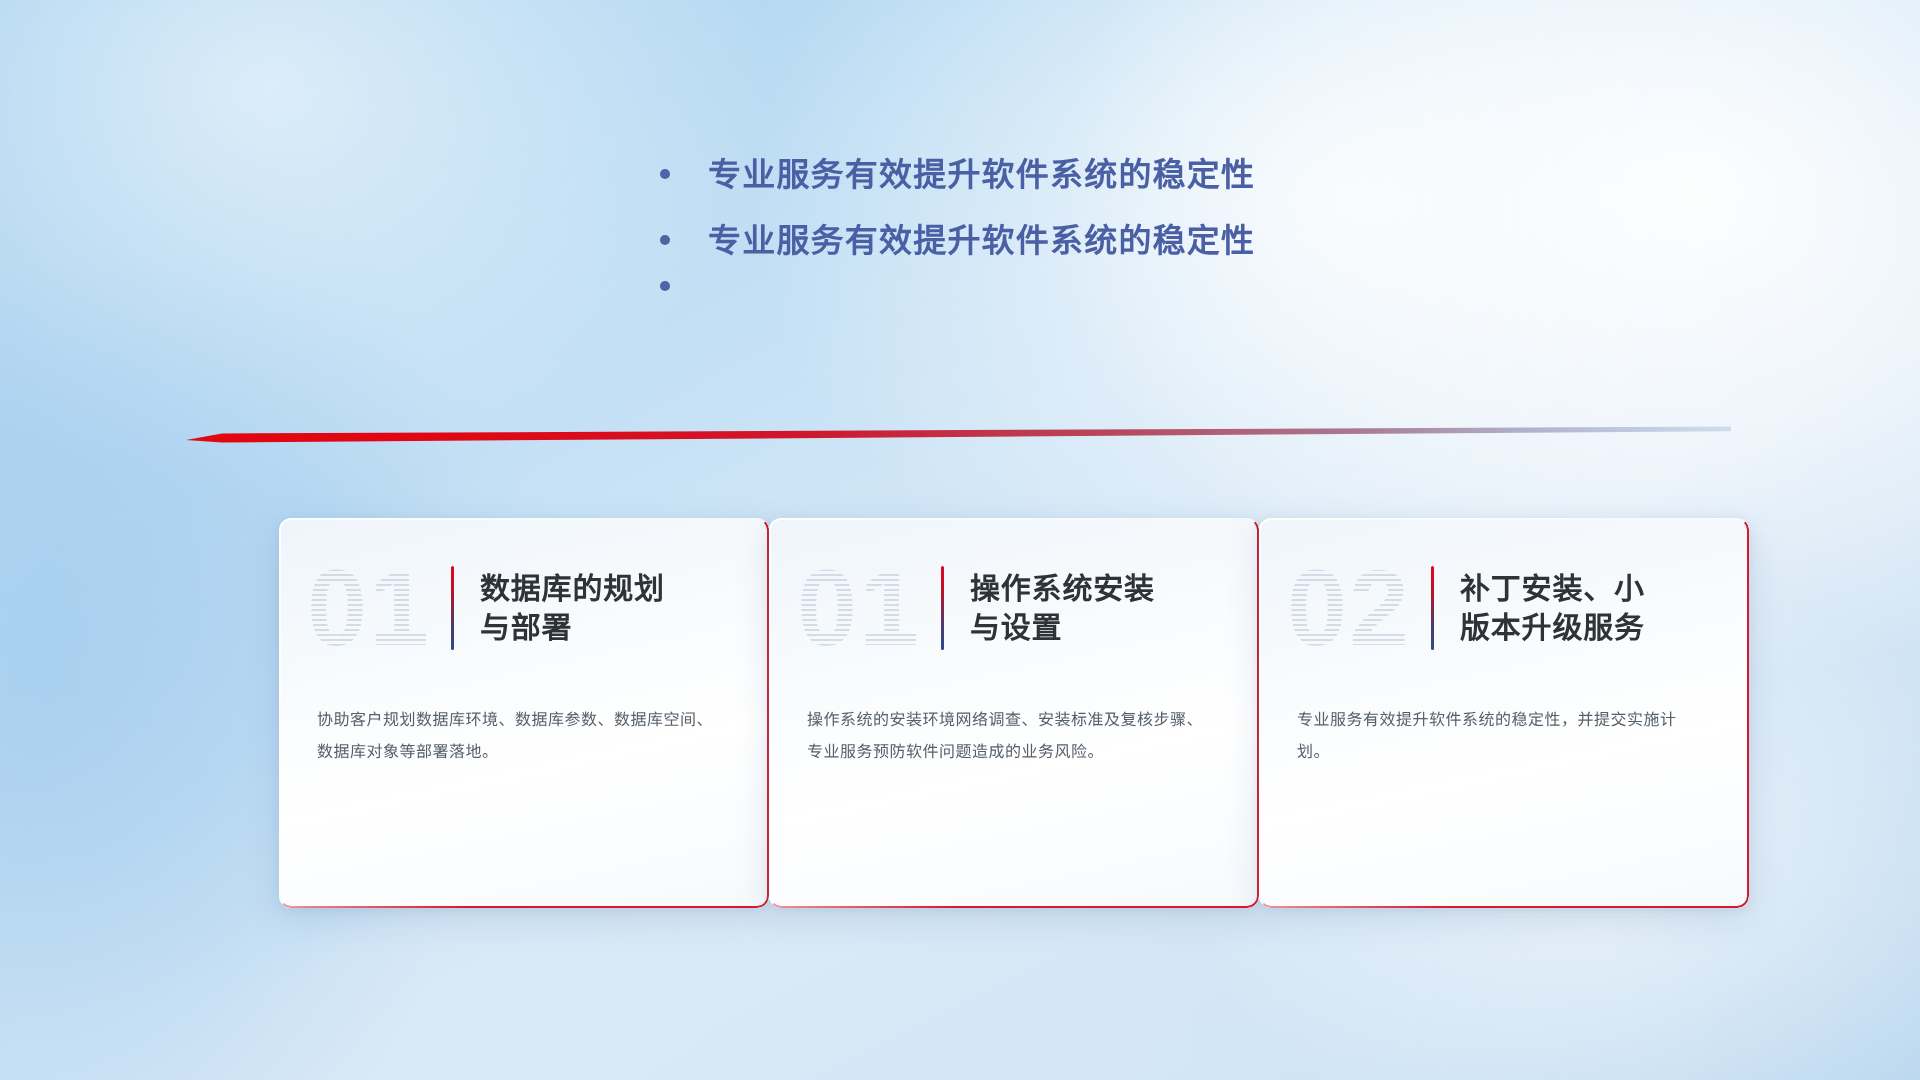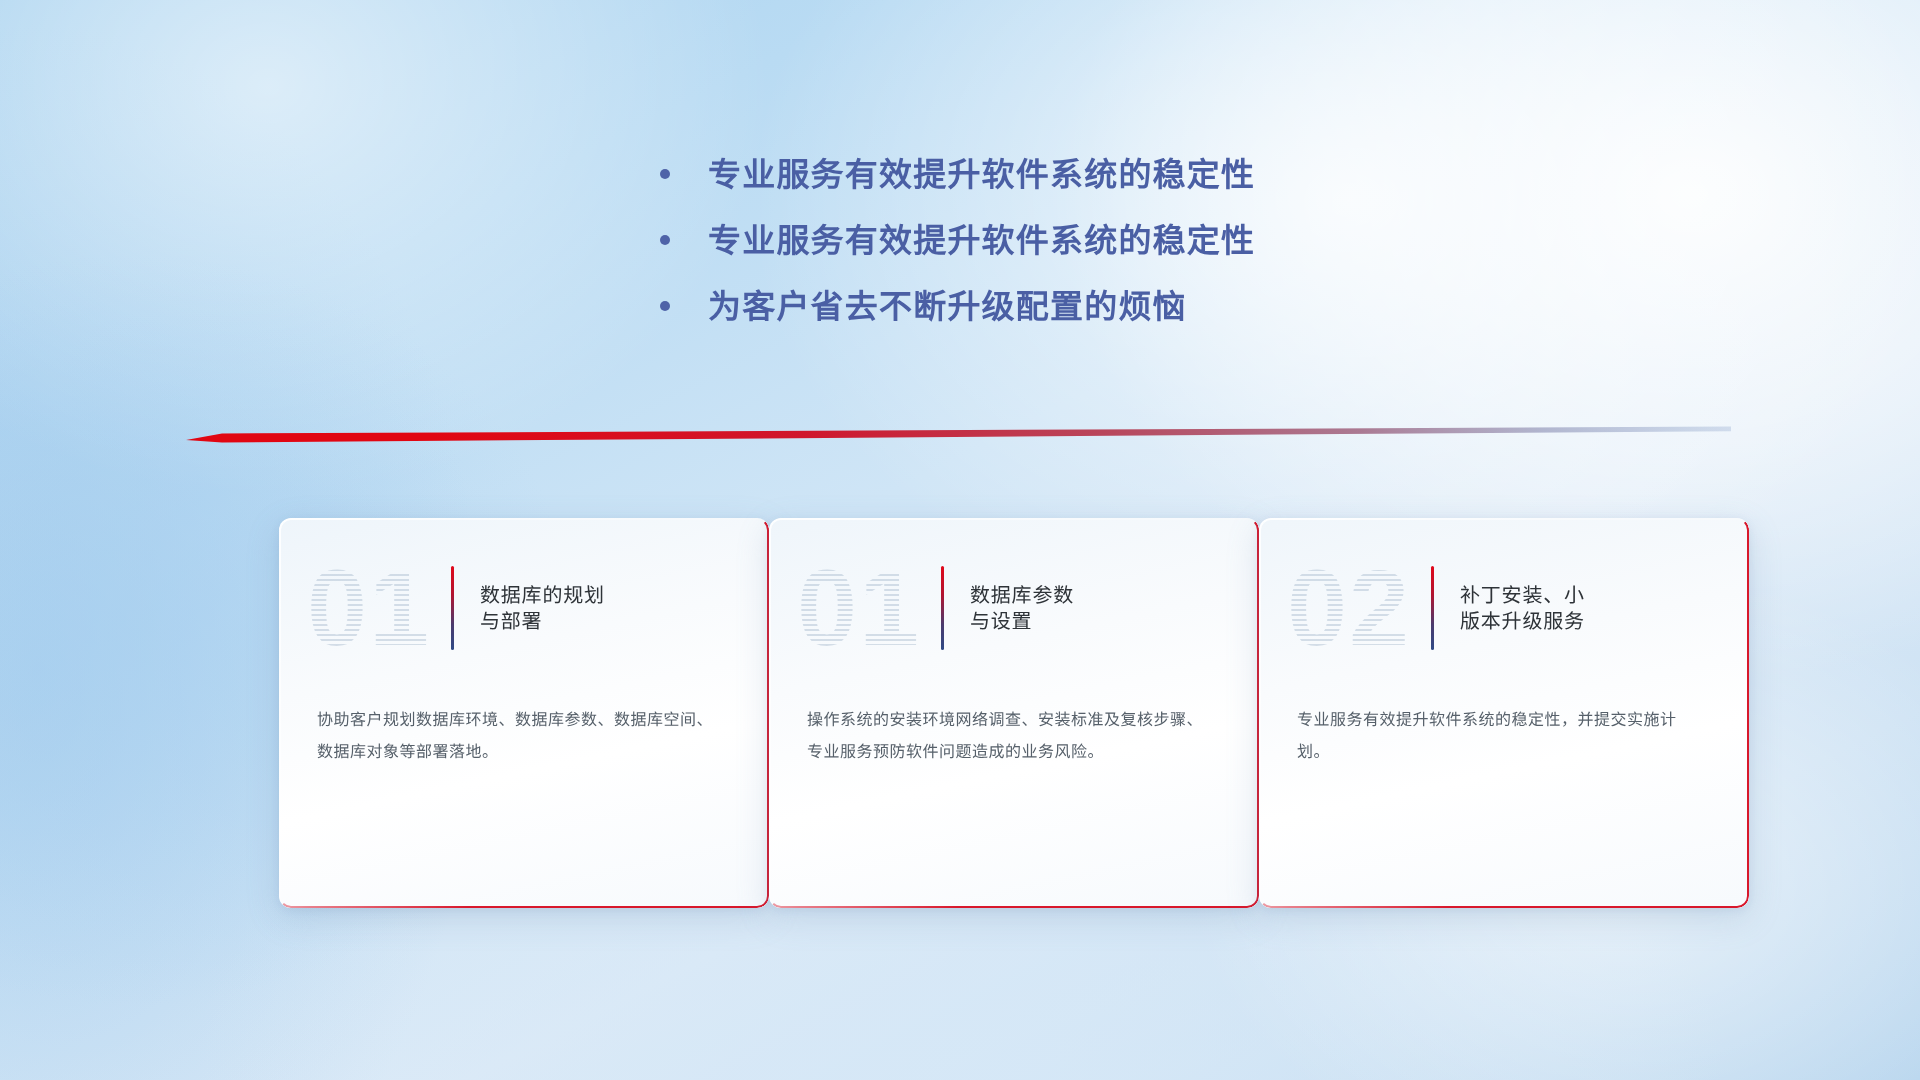--- a/index.html
+++ b/index.html
@@ -171,23 +171,23 @@
   .head-bar {
     flex: 0 0 auto;
     width: 3px;
     height: 84px;
     margin: 0 26px 0 8px;
     background: linear-gradient(to bottom, #e1081a 0%, #b21430 34%, #4a3b6e 70%, #2f4a86 100%);
     border-radius: 2px;
   }
 
   .card-title {
-    font-size: 20px;
+    font-size: 30px;
     line-height: 1.30;
-    font-weight: 400;
+    font-weight: 700;
     color: #2e3338;
     letter-spacing: 0.8px;
   }
 
   .card-body {
     position: relative;
     padding: 6px 44px 0 38px;
     font-size: 16px;
     line-height: 2.0;
     color: #56606a;
@@ -211,21 +211,20 @@
     </div>
 
 
     <div class="bullet-row">
       <span class="bullet-dot"></span>
       <span class="bullet-text">专业服务有效提升软件系统的稳定性</span>
     </div>
 
     <div class="bullet-row">
       <span class="bullet-dot"></span>
-      <span class="bullet-text">为客户省去不断升级配置的烦恼</span>
     </div>
 
   </div>
 
   <div class="divider">
     <svg viewBox="0 0 1545 17" preserveAspectRatio="none" aria-hidden="true">
       <defs>
         <linearGradient id="divGrad" x1="0" y1="0" x2="1" y2="0">
           <stop offset="0" stop-color="#e10612" stop-opacity="1"></stop>
           <stop offset="0.16" stop-color="#e10612" stop-opacity="1"></stop>
@@ -256,21 +255,21 @@
       <div class="card-body">协助客户规划数据库环境、数据库参数、数据库空间、数据库对象等部署落地。</div>
     </div>
 
     <div class="card">
       <div class="card-sheen"></div>
       <div class="card-accent"></div>
       <div class="card-head">
         <div class="ghost-num">01</div>
         <div class="head-bar"></div>
         <div class="card-title">
-          <div>数据库参数</div>
+          <div>操作系统安装</div>
           <div>与设置</div>
         </div>
       </div>
       <div class="card-body">操作系统的安装环境网络调查、安装标准及复核步骤、专业服务预防软件问题造成的业务风险。</div>
     </div>
 
     <div class="card">
       <div class="card-sheen"></div>
       <div class="card-accent"></div>
       <div class="card-head">

